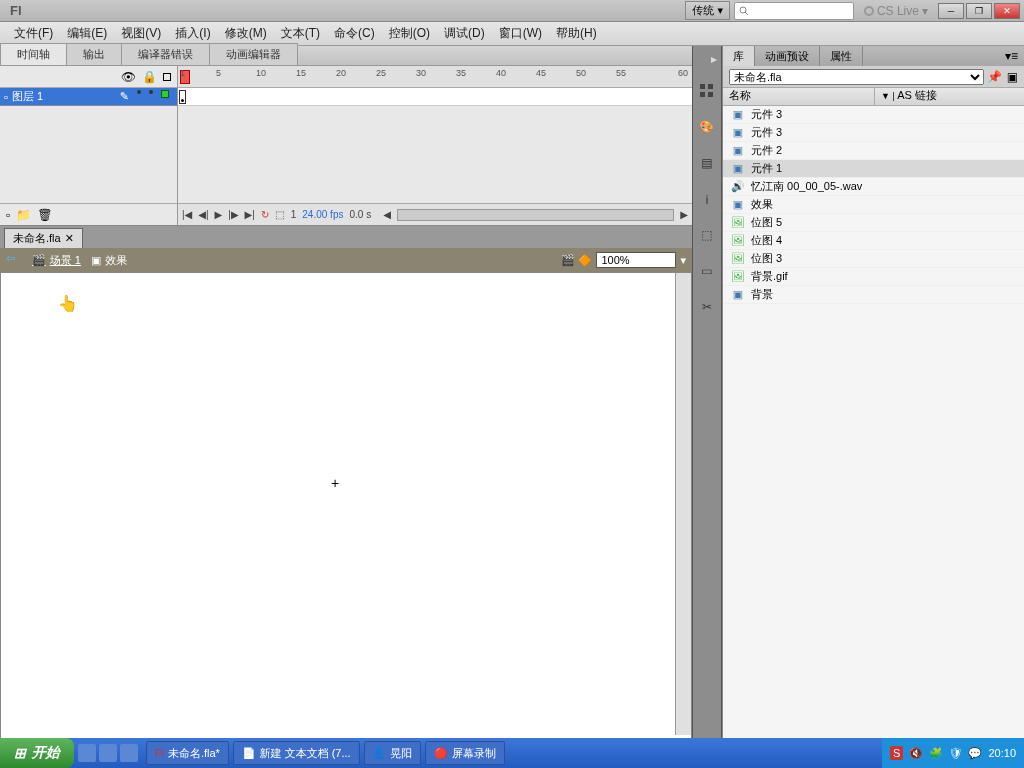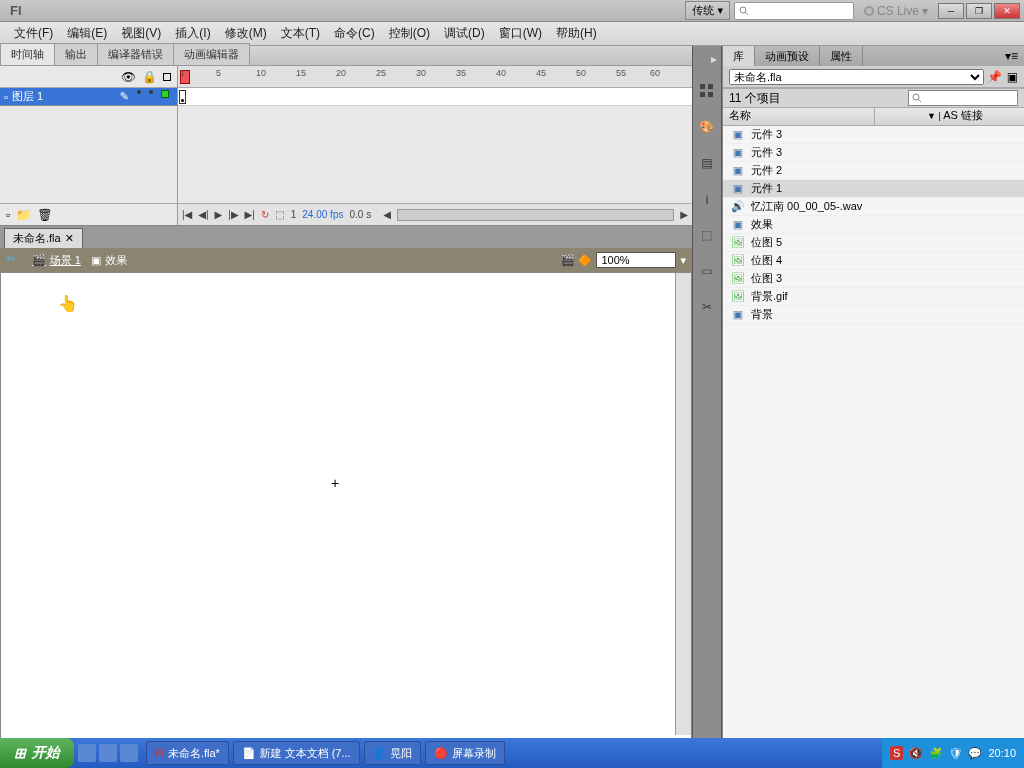--- a/index.html
+++ b/index.html
@@ -23,21 +23,21 @@
 
 
 .main { display: flex; height: 722px; }
 .left-area { width: 692px; display: flex; flex-direction: column; }
 .tool-strip { width: 30px; background: #8d8d8d; border-left: 1px solid #555; border-right: 1px solid #555; display: flex; flex-direction: column; align-items: center; padding-top: 6px; gap: 14px; }
 .tool-ic { width: 22px; height: 22px; display: flex; align-items: center; justify-content: center; color: #333; }
 .right-panel { flex: 1; background: #d4d4d4; display: flex; flex-direction: column; border-left: 1px solid #888; }
 
 
 .tabs-row { height: 20px; background: linear-gradient(#d5d5d5,#c2c2c2); display: flex; align-items: flex-end; border-bottom: 1px solid #999; }
-.tab { padding: 3px 10px; font-size: 11px; background: #d0d0d0; border: 1px solid #999; border-bottom: none; margin-right: -1px; color: #333; }
+.tab { padding: 3px 16px; font-size: 11px; background: #d0d0d0; border: 1px solid #999; border-bottom: none; margin-right: -1px; color: #333; }
 .tab.active { background: #e6e6e6; }
 .timeline-body { height: 160px; background: #e8e8e8; display: flex; border-bottom: 1px solid #888; }
 .layers-col { width: 178px; border-right: 1px solid #999; display: flex; flex-direction: column; }
 .layers-head { height: 22px; display: flex; align-items: center; justify-content: flex-end; gap: 6px; padding: 0 6px; border-bottom: 1px solid #aaa; }
 .layer-row { height: 18px; background: #3875d7; color: #fff; display: flex; align-items: center; padding: 0 4px; gap: 4px; font-size: 11px; border-bottom: 1px solid #888; }
 .layer-row .dots { margin-left: auto; display: flex; gap: 8px; padding-right: 4px; }
 .layers-foot { margin-top: auto; height: 22px; display: flex; align-items: center; gap: 6px; padding: 0 6px; border-top: 1px solid #aaa; }
 .frames-col { flex: 1; display: flex; flex-direction: column; overflow: hidden; }
 .ruler { height: 22px; background: #e0e0e0; position: relative; border-bottom: 1px solid #aaa; }
 .ruler .tick { position: absolute; top: 2px; font-size: 9px; color: #555; }
@@ -73,21 +73,21 @@
 .rp-tab { padding: 3px 10px; font-size: 11px; border-right: 1px solid #888; }
 .rp-tab.active { background: #d8d8d8; }
 .rp-doc-select { height: 22px; display: flex; align-items: center; padding: 0 6px; gap: 4px; background: #d0d0d0; border-bottom: 1px solid #aaa; }
 .rp-doc-select select { flex: 1; font-size: 11px; }
 .preview { height: 80px; background: #fff; margin: 4px 6px; border: 1px solid #999; display: flex; align-items: center; justify-content: center; }
 .preview-text { font-family: "KaiTi", "SimSun", serif; color: #e00; font-size: 48px; letter-spacing: 2px; white-space: nowrap; }
 .lib-head { height: 20px; display: flex; align-items: center; padding: 0 6px; background: #d4d4d4; border-top: 1px solid #aaa; border-bottom: 1px solid #aaa; gap: 6px; }
 .lib-search { margin-left: auto; width: 110px; height: 16px; background: #fff; border: 1px solid #888; display: flex; align-items: center; padding: 0 3px; }
 .lib-cols { height: 18px; display: flex; background: linear-gradient(#e8e8e8,#d4d4d4); border-bottom: 1px solid #aaa; font-size: 11px; }
 .lib-cols > div:first-child { width: 152px; padding-left: 6px; border-right: 1px solid #aaa; }
-.lib-cols > div:last-child { flex: 1; padding-left: 6px; margin-left: 46px; }
+.lib-cols > div:last-child { flex: 1; padding-left: 6px; }
 .lib-list { flex: 1; background: #f5f5f5; overflow: auto; }
 .lib-item { height: 18px; display: flex; align-items: center; padding-left: 8px; gap: 6px; font-size: 11px; border-bottom: 1px solid #eee; }
 .lib-item.sel { background: #d8d8d8; }
 .lib-ic { width: 14px; height: 14px; display: flex; align-items: center; justify-content: center; }
 .lib-foot { height: 22px; background: #cacaca; border-top: 1px solid #999; display: flex; align-items: center; padding: 0 6px; gap: 8px; }
 
 
 .taskbar { position: fixed; bottom: 0; left: 0; right: 0; height: 30px; background: linear-gradient(#3b77d8,#245bc0); display: flex; align-items: center; color: #fff; font-size: 11px; }
 .start-btn { height: 100%; background: linear-gradient(#5fb55f,#2f8a2f); padding: 0 14px; display: flex; align-items: center; gap: 6px; font-style: italic; font-weight: bold; font-size: 14px; border-radius: 0 8px 8px 0; }
 .tb-item { height: 24px; margin-left: 4px; padding: 0 8px; background: #3e6ec7; border: 1px solid #2a5099; display: flex; align-items: center; gap: 4px; border-radius: 2px; }
@@ -179,21 +179,21 @@
           <span class="tick" style="left:78px">10</span>
           <span class="tick" style="left:118px">15</span>
           <span class="tick" style="left:158px">20</span>
           <span class="tick" style="left:198px">25</span>
           <span class="tick" style="left:238px">30</span>
           <span class="tick" style="left:278px">35</span>
           <span class="tick" style="left:318px">40</span>
           <span class="tick" style="left:358px">45</span>
           <span class="tick" style="left:398px">50</span>
           <span class="tick" style="left:438px">55</span>
-          <span class="tick" style="left:472px">60</span>
+          <span class="tick" style="left:500px">60</span>
         </div>
         <div class="frames-track">
           <div class="keyframe"></div>
         </div>
         <div class="frames-foot">
           <span>|◀</span>
           <span>◀|</span>
           <span>▶</span>
           <span>|▶</span>
           <span>▶|</span>
@@ -270,29 +270,20 @@
       <div class="rp-tab active">库</div>
       <div class="rp-tab">动画预设</div>
       <div class="rp-tab">属性</div>
       <div style="margin-left:auto;padding:3px 6px">▾≡</div>
     </div>
     <div class="rp-doc-select">
       <select><option>未命名.fla</option></select>
       <span>📌</span>
       <span>▣</span>
     </div>
-    <div class="lib-head">
-      <span>11 个项目</span>
-      <div class="lib-search">
-        <svg width="10" height="10">
-            <circle cx="4" cy="4" r="3" fill="none" stroke="#888"></circle>
-            <line x1="6" y1="6" x2="9" y2="9" stroke="#888"></line>
-          </svg>
-      </div>
-    </div>
     <div class="lib-cols">
       <div>名称</div>
       <div><span style="font-size:9px">▼ |</span> <span>AS 链接</span></div>
     </div>
     <div class="lib-list" id="lib-list">
         <div class="lib-item">
           <span class="lib-ic" style="color: rgb(68, 119, 170);">▣</span>
           <span>元件 3</span>
         </div>
         <div class="lib-item">

